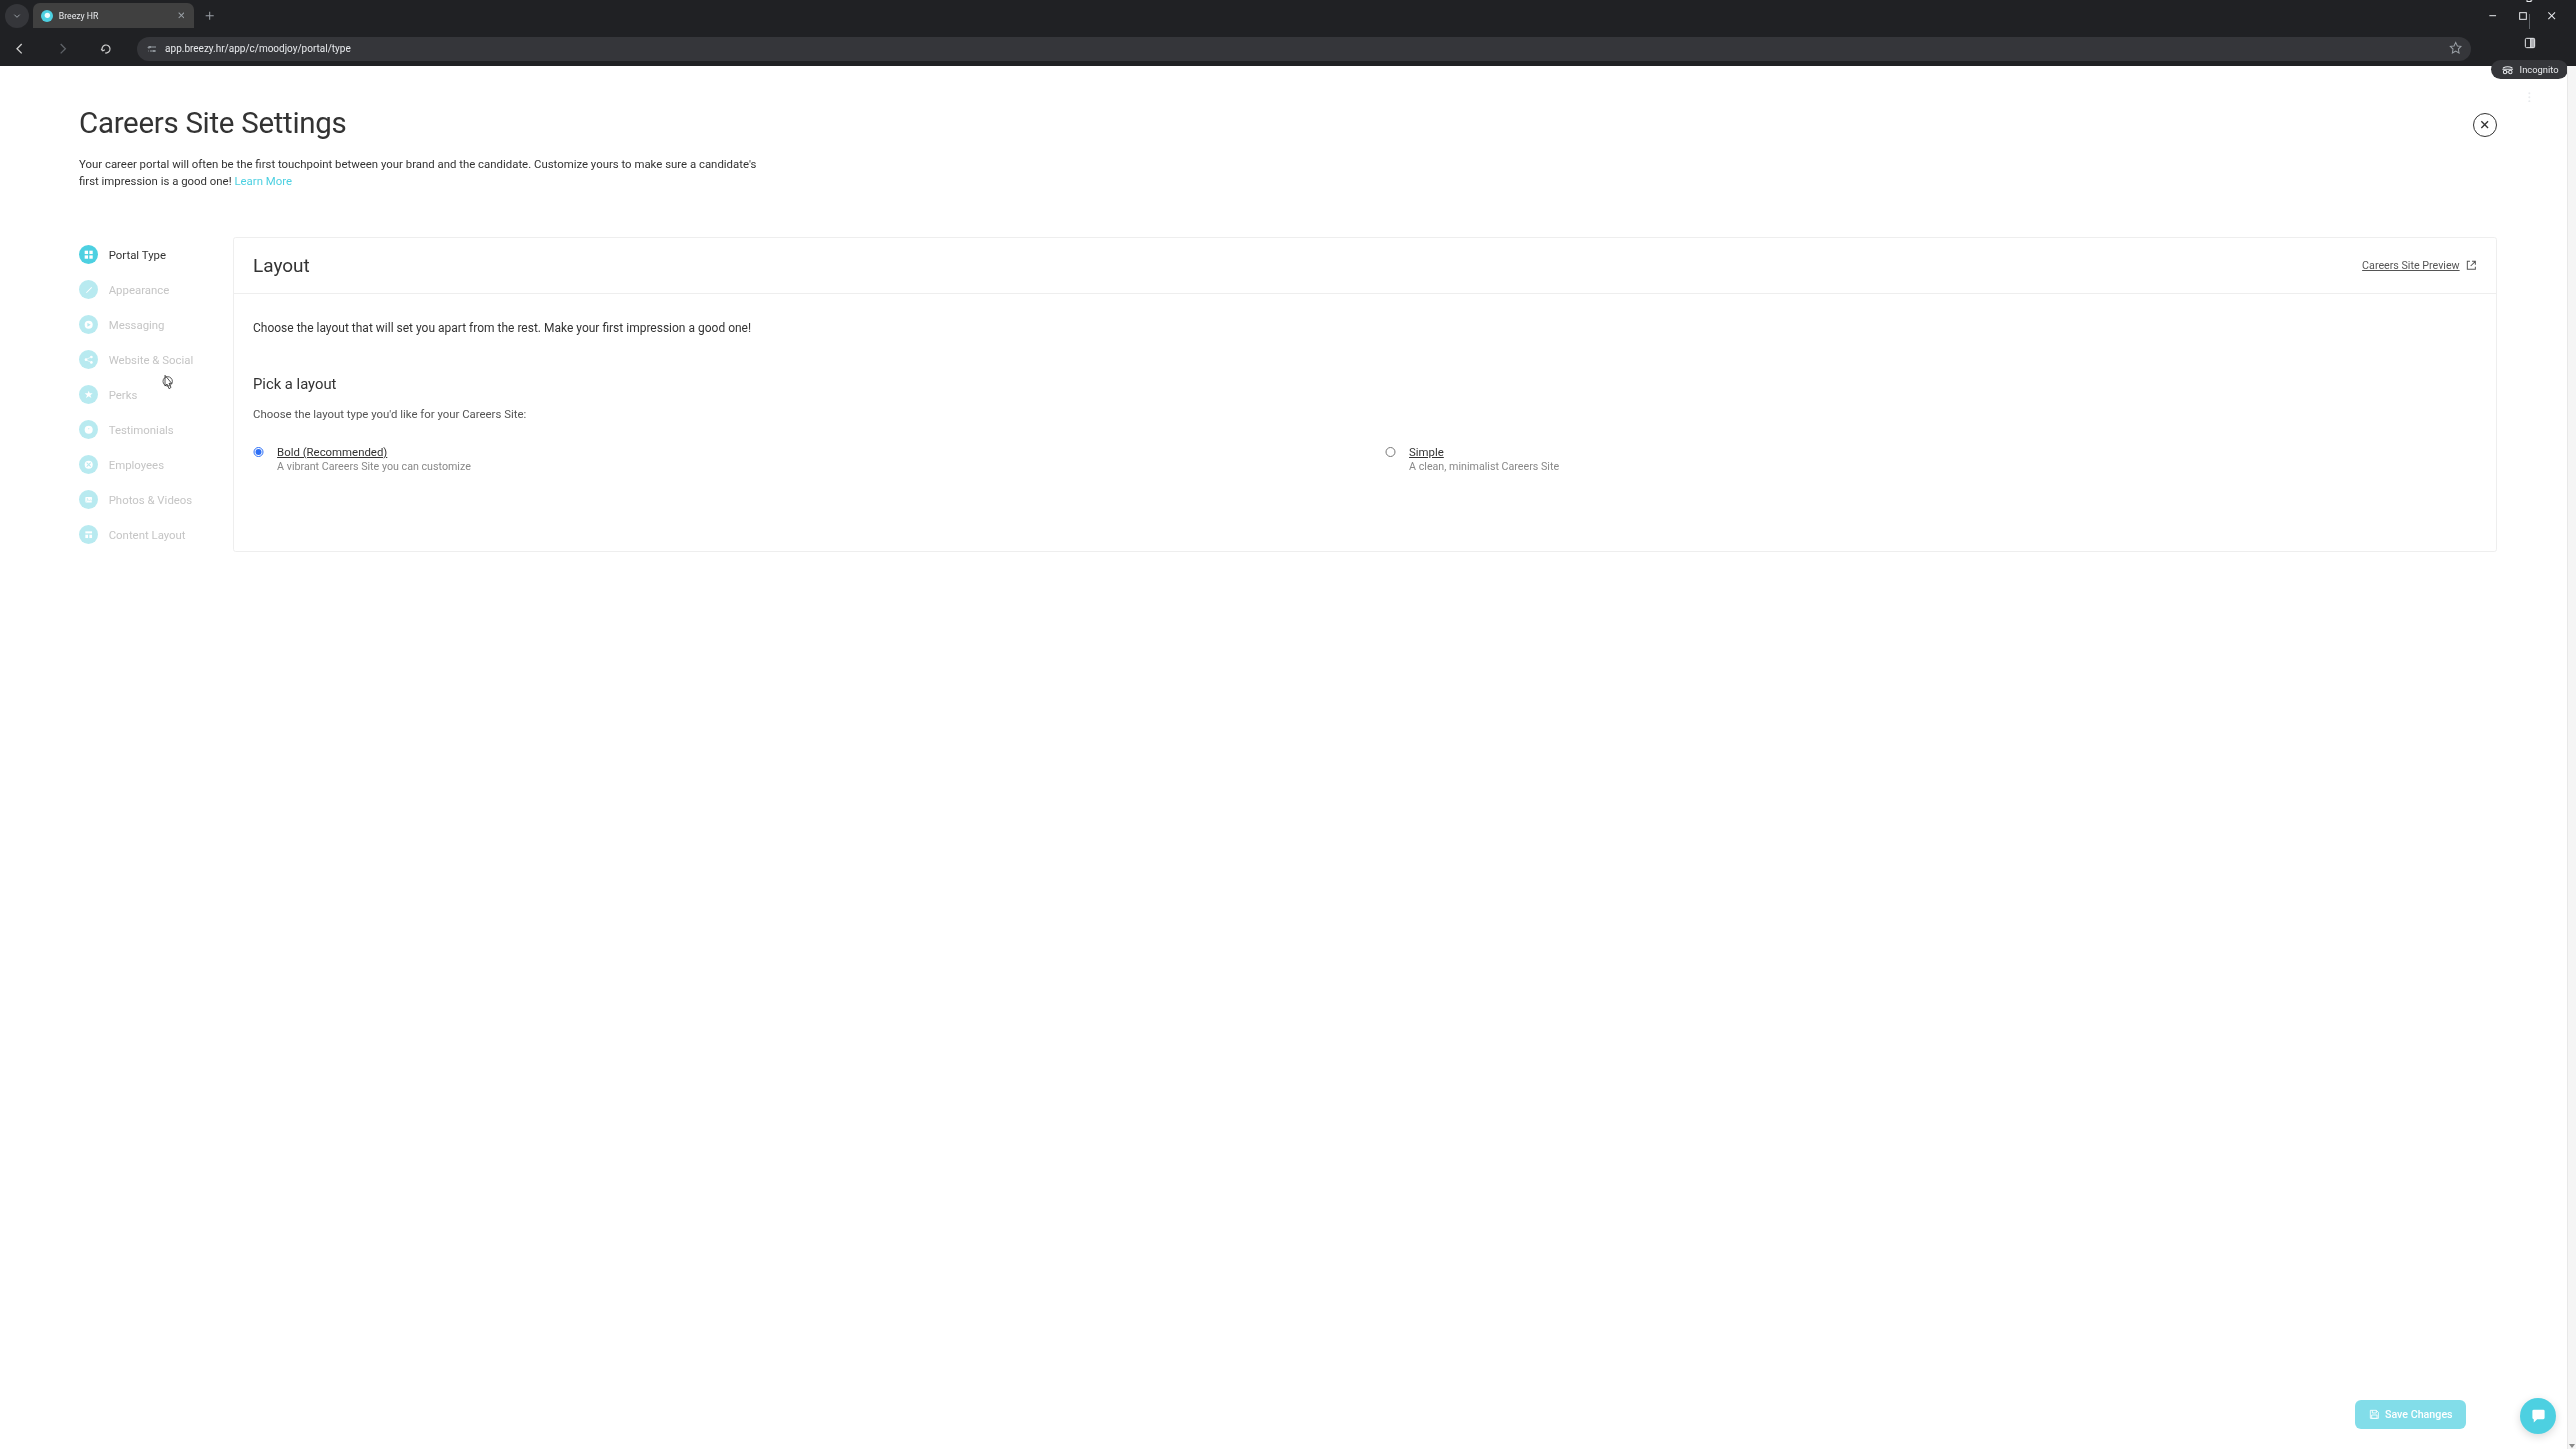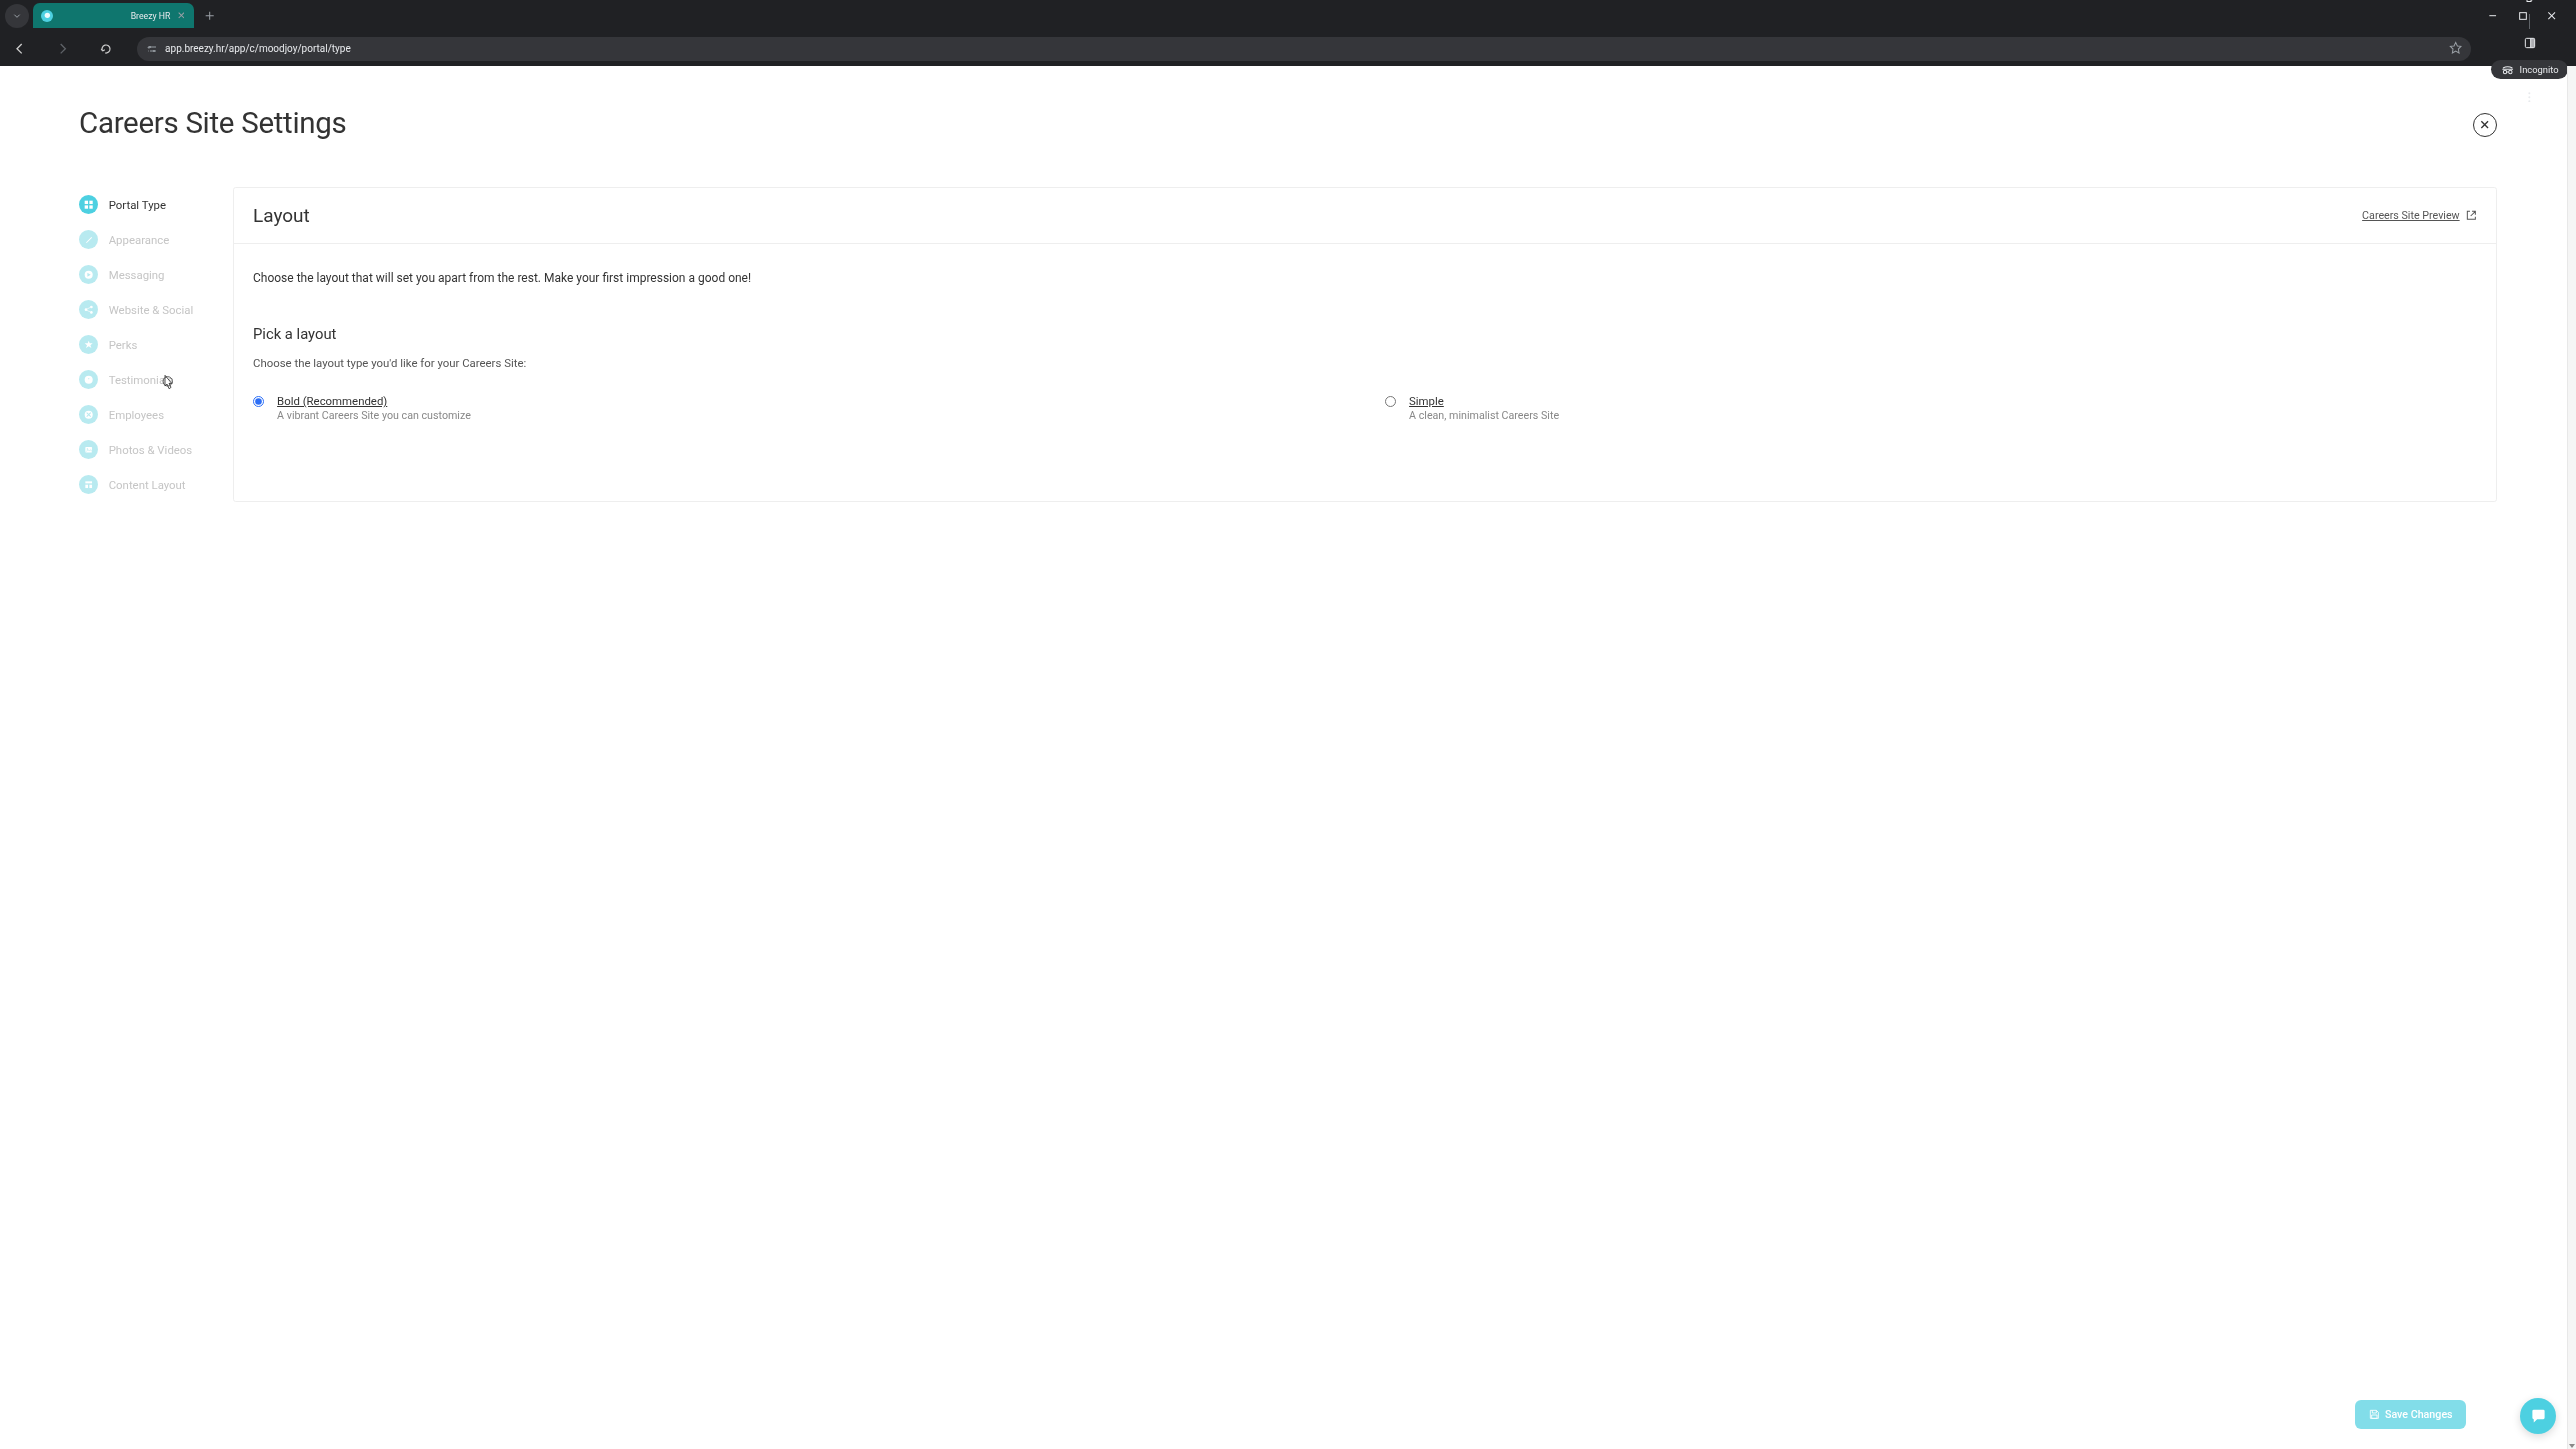--- a/index.html
+++ b/index.html
@@ -31,29 +31,28 @@
       background: #35363a;
       display: flex;
       align-items: center;
       justify-content: center;
       color: #9aa0a6;
       margin-right: 4px;
     }
     .tab {
       display: flex;
       align-items: center;
-      background: #0f766e;
+      background: #404040;
       border-radius: 6.7px 6.7px 0 0;
       height: 25.5px;
       padding: 0 8px;
       min-width: 161px;
       color: #e8eaed;
       font-size: 8.7px;
       gap: 5.4px;
-      text-align: right;
     }
     .tab-favicon {
       width: 12px;
       height: 12px;
       border-radius: 50%;
       background: #4dd0e1;
       display: flex;
       align-items: center;
       justify-content: center;
       font-size: 7.4px;
@@ -517,20 +516,23 @@
             <circle cx="2" cy="14" r="1.5" fill="currentColor"></circle>
           </svg>
       </div>
     </div>
   </div>
 </div>
 
 <div class="app-content">
   <div class="page-header">
     <h1 class="page-title">Careers Site Settings</h1>
+    <p class="page-subtitle">
+      <span>Your career portal will often be the first touchpoint between your brand and the candidate. Customize yours to make sure a candidate's first impression is a good one! </span><a class="learn-more">Learn More</a>
+    </p>
     <div class="close-btn">
       <svg width="9.4" height="9.4" viewBox="0 0 14 14">
           <path d="M2 2 L12 12 M12 2 L2 12" stroke="#333" stroke-width="2"></path>
         </svg>
     </div>
   </div>
 
   <div class="settings-container">
     <nav class="settings-nav">
       <div class="nav-item active">

